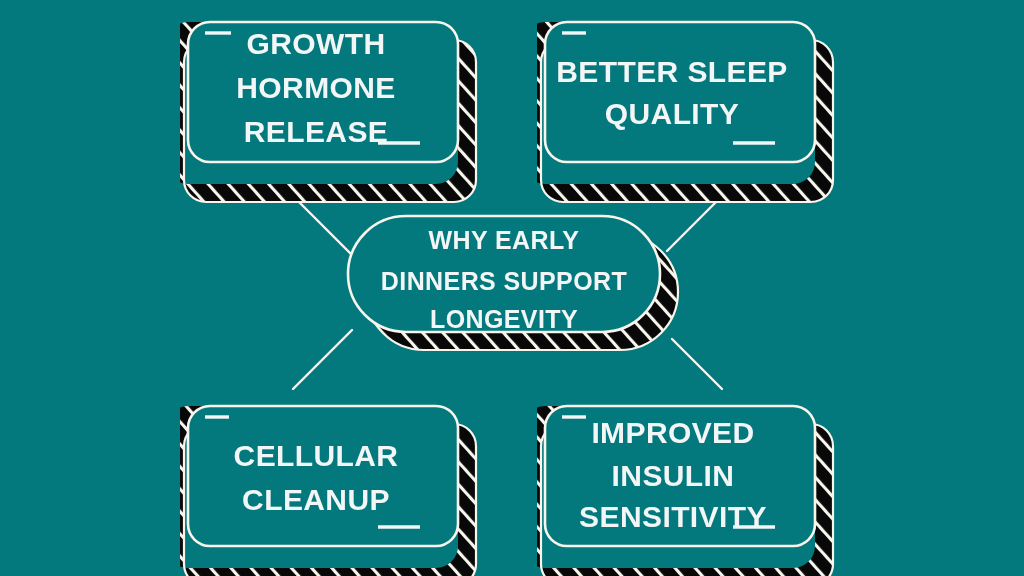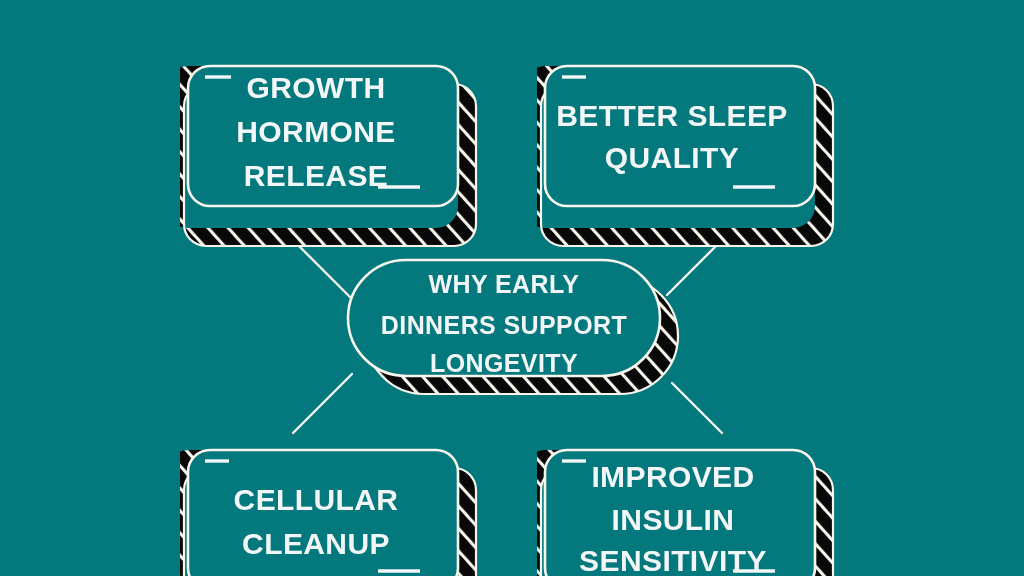--- a/index.html
+++ b/index.html
@@ -11,21 +11,20 @@
     width: 1024px;
     height: 576px;
     overflow: hidden;
     font-family: "Liberation Sans", sans-serif;
   }
   #stage {
     position: relative;
     width: 1024px;
     height: 456px;
     background: #4d7c0f;
-    margin-top: 44px;
   }
   #diagram-svg {
     position: absolute;
     inset: 0;
     width: 1024px;
     height: 576px;
     display: block;
   }
   .node-label {
     font-family: "Liberation Sans", sans-serif;

